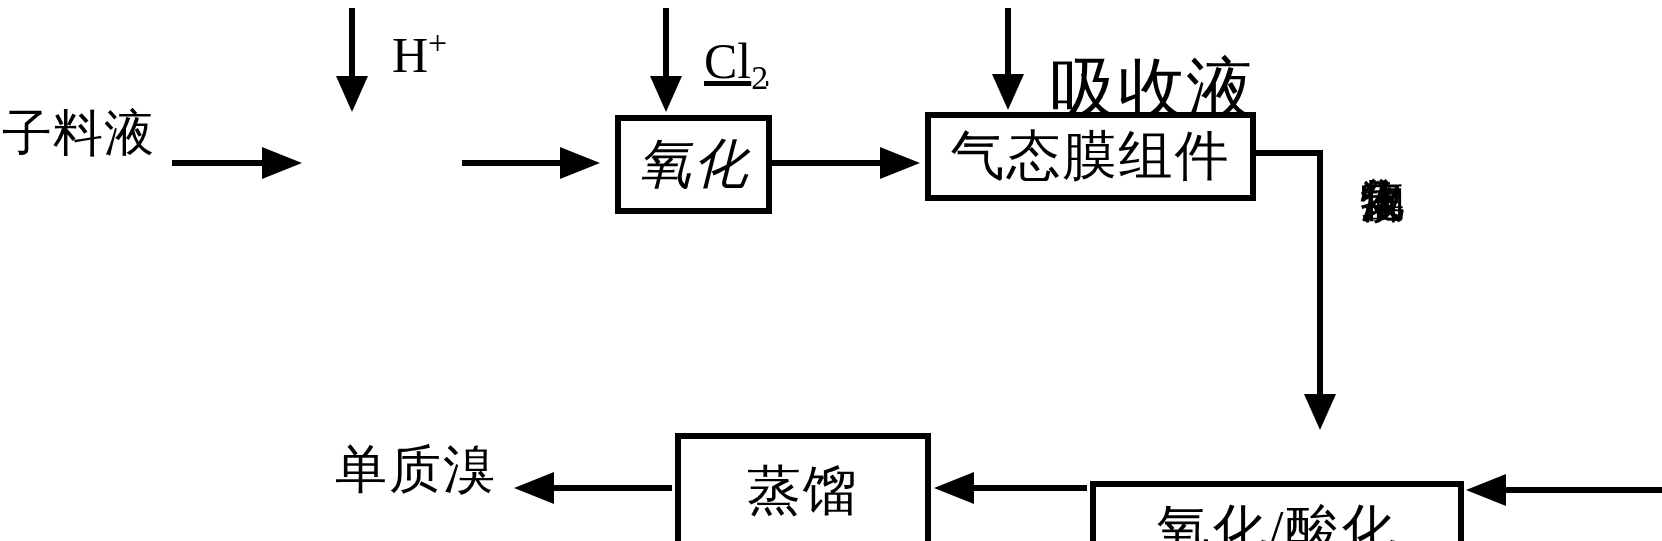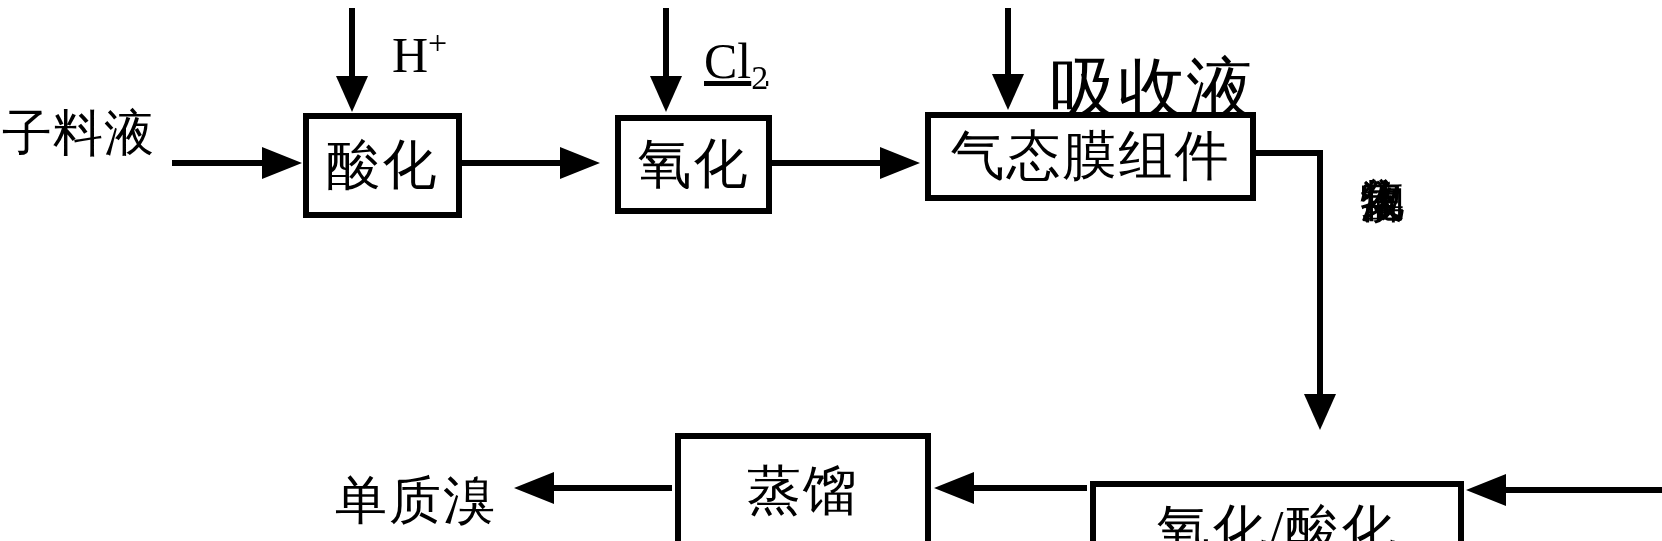--- a/index.html
+++ b/index.html
@@ -31,21 +31,21 @@
   .cl2-label { left: 704px; top: 32px; font-size: 50px; text-decoration: underline; }
   .absorption-label { left: 1050px; top: 28px; font-size: 68px; margin-top: 16px; }
   .enriched-label {
     left: 1360px; top: 146px;
     font-size: 44px;
     writing-mode: vertical-rl;
     text-orientation: upright;
     letter-spacing: -1px;
     line-height: 1;
   }
-  .product-label { left: 335px; top: 466px; font-size: 52px; letter-spacing: 2px; }
+  .product-label { left: 335px; top: 435px; font-size: 52px; letter-spacing: 2px; }
   .h-plus-label sup { font-size: 0.68em; vertical-align: super; }
   .cl2-label sub { font-size: 0.68em; vertical-align: sub; }
   .wire { stroke: #000; stroke-width: 6; fill: none; }
   .head { fill: #000; stroke: none; }
 </style>
 </head>
 <body>
 
 <div id="canvas">
 
@@ -105,23 +105,22 @@
   <div class="lbl feed-label">
     <div>子料液</div>
   </div>
 
   <div class="lbl h-plus-label"><span>H</span><sup>+</sup></div>
 
   <div class="lbl cl2-label"><span>Cl</span><sub>2</sub></div>
 
   <div class="lbl absorption-label">吸收液</div>
 
-  <div class="box" style="left:303px; top:113px; width:159px; height:105px;">酸化</div>
 
-  <div class="box" style="left:615px; top:115px; width:157px; height:99px;">氧化</div>
+  <div class="box" style="left:615px; top:115px; width:157px; height:99px;font-style:italic;">氧化</div>
 
   <div class="box" style="left:925px; top:112px; width:331px; height:89px;">气态膜组件</div>
 
   <div class="box" style="left:1090px; top:433px; width:374px; height:99px;margin-top:48px;">氧化/酸化</div>
 
   <div class="box" style="left:675px; top:433px; width:256px; height:116px;">蒸馏</div>
 
   <div class="lbl enriched-label">溴化物富集液</div>
 
   <div class="lbl product-label">单质溴</div>

